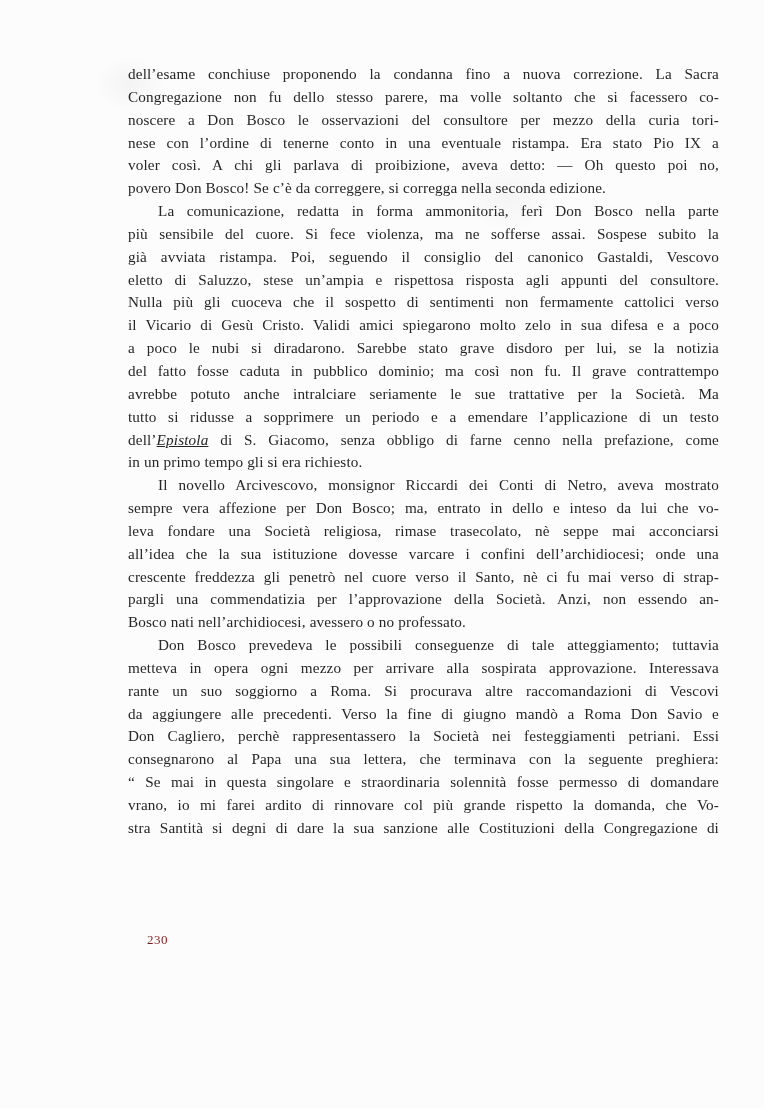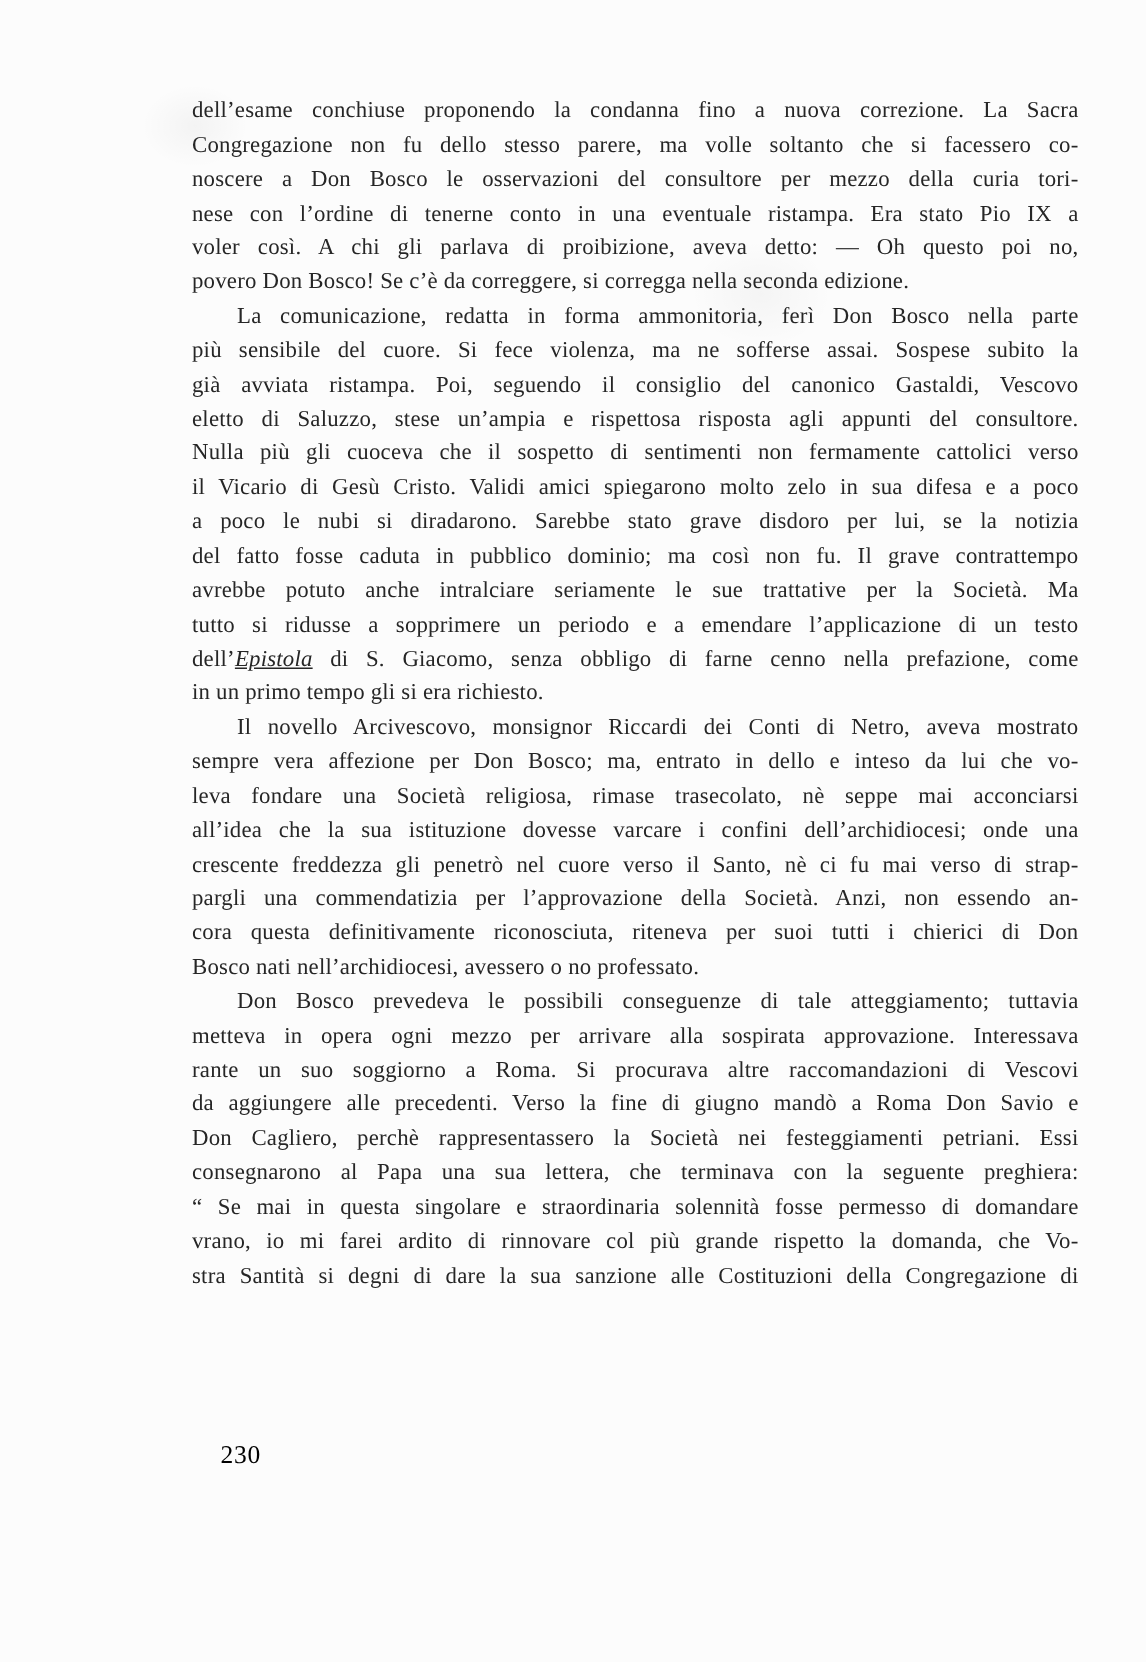--- a/index.html
+++ b/index.html
@@ -57,24 +57,24 @@
     text-indent: 30px;
     font-family: Liberation Serif, serif;
   }
   .it {
     font-style: italic;
     text-decoration: underline;
   }
   .page-number {
     position: absolute;
     left: 147px;
-    top: 960px;
-    font-size: 17px;
+    top: 932px;
+    font-size: 13px;
     letter-spacing: 0.5px;
-    color: #000000;
+    color: #7f1d1d;
   }
 </style>
 </head>
 <body>
 
 <div class="page" style="background: rgb(252, 252, 252);">
   <div class="smudge smudge-1"></div>
   <div class="smudge smudge-2"></div>
   <div class="text-block" style="color: rgb(38, 38, 38);">
       <div class="paragraph">
@@ -99,21 +99,20 @@
         <div class="text-line"><span>dell’</span><span class="it">Epistola</span><span> di S. Giacomo, senza obbligo di farne cenno nella prefazione, come</span></div>
         <div class="text-line"><span>in un primo tempo gli si era richiesto.</span></div>
       </div>
       <div class="paragraph indent">
         <div class="text-line"><span>Il novello Arcivescovo, monsignor Riccardi dei Conti di Netro, aveva mostrato</span></div>
         <div class="text-line"><span>sempre vera affezione per Don Bosco; ma, entrato in dello e inteso da lui che vo-</span></div>
         <div class="text-line"><span>leva fondare una Società religiosa, rimase trasecolato, nè seppe mai acconciarsi</span></div>
         <div class="text-line"><span>all’idea che la sua istituzione dovesse varcare i confini dell’archidiocesi; onde una</span></div>
         <div class="text-line"><span>crescente freddezza gli penetrò nel cuore verso il Santo, nè ci fu mai verso di strap-</span></div>
         <div class="text-line"><span>pargli una commendatizia per l’approvazione della Società. Anzi, non essendo an-</span></div>
-        <div class="text-line"><span>cora questa definitivamente riconosciuta, riteneva per suoi tutti i chierici di Don</span></div>
         <div class="text-line"><span>Bosco nati nell’archidiocesi, avessero o no professato.</span></div>
       </div>
       <div class="paragraph indent jl">
         <div class="text-line"><span>Don Bosco prevedeva le possibili conseguenze di tale atteggiamento; tuttavia</span></div>
         <div class="text-line"><span>metteva in opera ogni mezzo per arrivare alla sospirata approvazione. Interessava</span></div>
         <div class="text-line"><span>rante un suo soggiorno a Roma. Si procurava altre raccomandazioni di Vescovi</span></div>
         <div class="text-line"><span>da aggiungere alle precedenti. Verso la fine di giugno mandò a Roma Don Savio e</span></div>
         <div class="text-line"><span>Don Cagliero, perchè rappresentassero la Società nei festeggiamenti petriani. Essi</span></div>
         <div class="text-line"><span>consegnarono al Papa una sua lettera, che terminava con la seguente preghiera:</span></div>
         <div class="text-line"><span>“ Se mai in questa singolare e straordinaria solennità fosse permesso di domandare</span></div>

